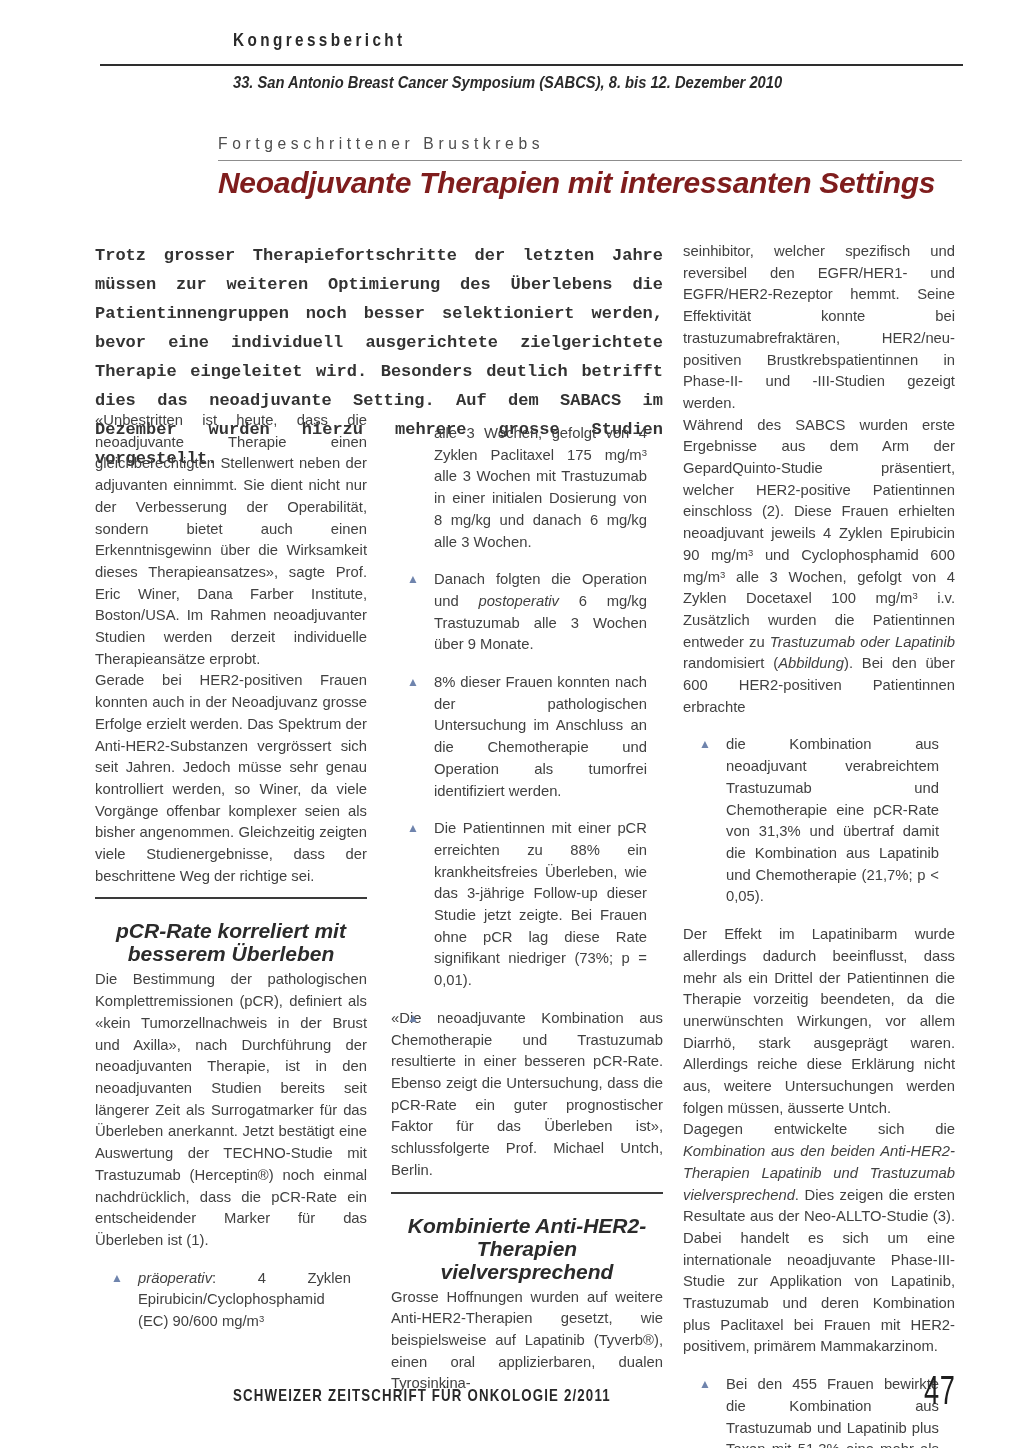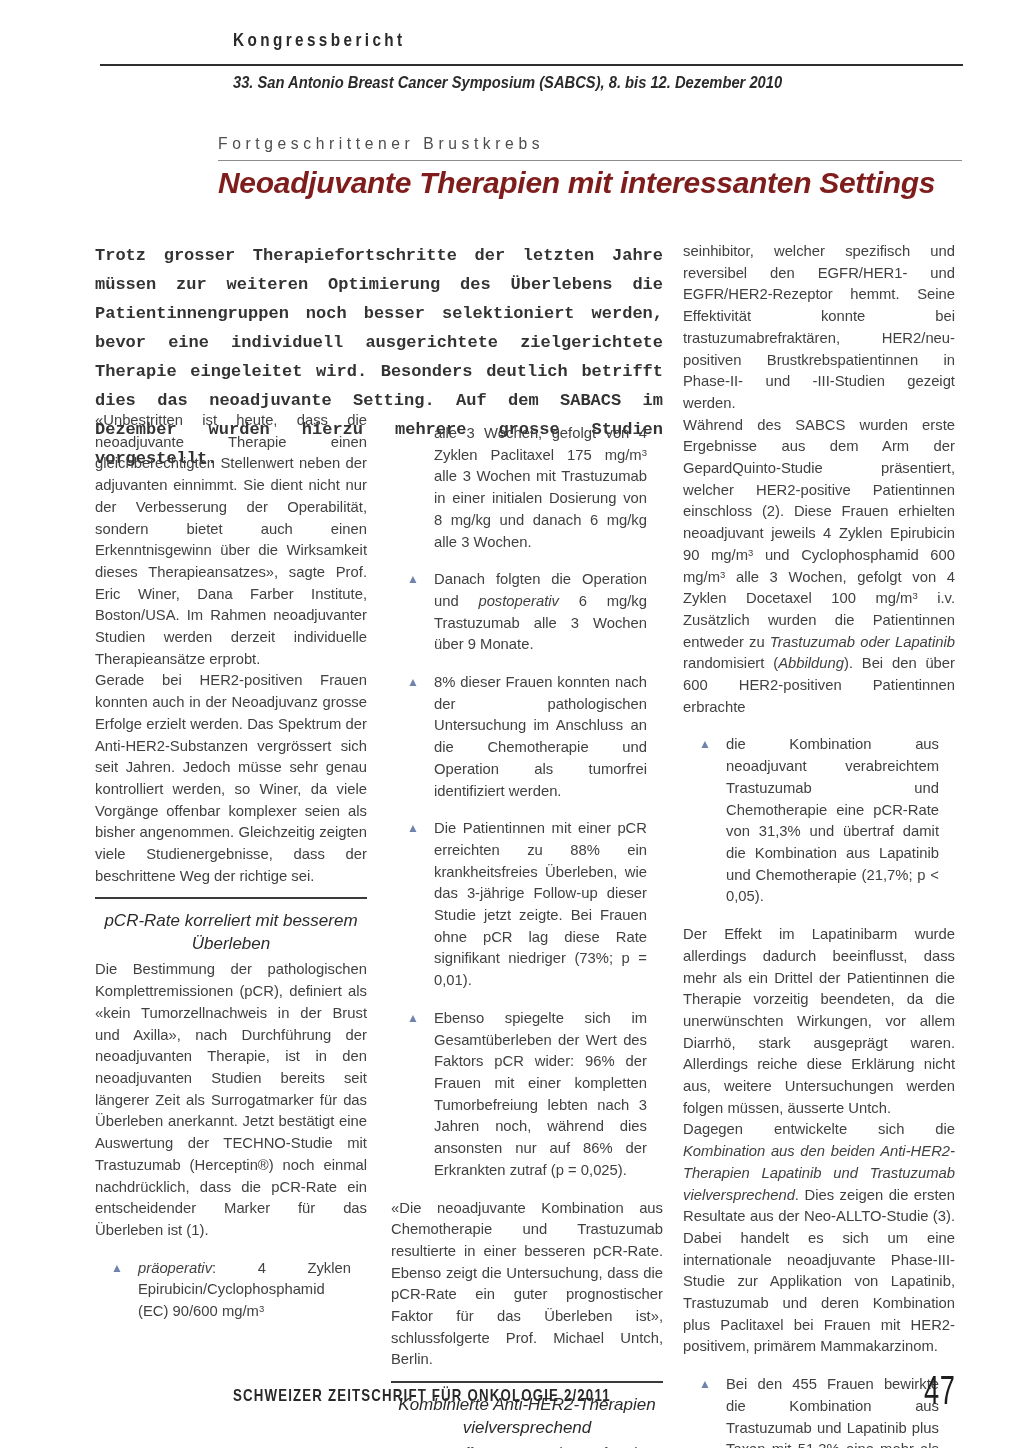--- a/index.html
+++ b/index.html
@@ -42,22 +42,22 @@
   .col{width:272px;font-size:14.8px;line-height:21.7px;text-align:justify;
        color:#414141;hyphens:auto;-webkit-hyphens:auto;}
   #col1{left:95px;top:410px;}
   #col2{left:391px;top:407px;}
   #col3{left:683px;top:241px;}
 
   .col p{margin:0;}
   .bullet{position:relative;padding-left:27px;margin:16px;}
   .bullet .tri{position:absolute;left:0;top:0;font-size:12px;line-height:21.7px;}
   .subhead{
-    margin:10px 0 4px 0;padding-top:10px;border-top:2px solid #3a3a3a;
-    font-size:17px;font-style:italic;font-weight:normal;text-align:center;
+    margin:10px 0 4px 0;padding-top:20px;border-top:2px solid #3a3a3a;
+    font-size:21px;font-style:italic;font-weight:bold;text-align:center;
     color:#2b2b2b;line-height:23px;
   }
   .it{font-style:italic;}
   .sup{font-size:9.5px;vertical-align:4px;line-height:0;}
 
   
   #journal{
     left:233px;top:1386px;font-size:17px;font-weight:bold;letter-spacing:1.5px;
     color:#282828;transform:scaleX(.78);transform-origin:left top;white-space:nowrap;
   }
@@ -84,21 +84,21 @@
     <p><span>Gerade bei HER2-positiven Frauen konnten auch in der Neoadjuvanz grosse Erfolge erzielt werden. Das Spektrum der Anti-HER2-Substanzen vergrössert sich seit Jahren. Jedoch müsse sehr genau kontrolliert werden, so Winer, da viele Vorgänge offenbar komplexer seien als bisher angenommen. Gleichzeitig zeigten viele Studienergebnisse, dass der beschrittene Weg der richtige sei.</span></p>
     <h2 class="subhead"><span>pCR-Rate korreliert mit besserem Überleben</span></h2>
     <p><span>Die Bestimmung der pathologischen Komplettremissionen (pCR), definiert als «kein Tumorzellnachweis in der Brust und Axilla», nach Durchführung der neoadjuvanten Therapie, ist in den neoadjuvanten Studien bereits seit längerer Zeit als Surrogatmarker für das Überleben anerkannt. Jetzt bestätigt eine Auswertung der TECHNO-Studie mit Trastuzumab (Herceptin®) noch einmal nachdrücklich, dass die pCR-Rate ein entscheidender Marker für das Überleben ist (1).</span></p>
     <div class="bullet"><span class="tri" style="color: rgb(111, 132, 173);">▲</span><span><span class="it">präoperativ</span><span>: 4 Zyklen Epirubicin/Cyclophosphamid (EC) 90/600 mg/m</span><span class="sup">3</span></span></div>
   </div>
 <div class="abs col" id="col2">
     <div class="bullet"><span><span>alle 3 Wochen, gefolgt von 4 Zyklen Paclitaxel 175 mg/m</span><span class="sup">3</span><span> alle 3 Wochen mit Trastuzumab in einer initialen Dosierung von 8 mg/kg und danach 6 mg/kg alle 3 Wochen.</span></span></div>
     <div class="bullet"><span class="tri" style="color: rgb(111, 132, 173);">▲</span><span><span>Danach folgten die Operation und </span><span class="it">postoperativ</span><span> 6 mg/kg Trastuzumab alle 3 Wochen über 9 Monate.</span></span></div>
     <div class="bullet"><span class="tri" style="color: rgb(111, 132, 173);">▲</span><span><span>8% dieser Frauen konnten nach der pathologischen Untersuchung im Anschluss an die Chemotherapie und Operation als tumorfrei identifiziert werden.</span></span></div>
     <div class="bullet"><span class="tri" style="color: rgb(111, 132, 173);">▲</span><span><span>Die Patientinnen mit einer pCR erreichten zu 88% ein krankheitsfreies Überleben, wie das 3-jährige Follow-up dieser Studie jetzt zeigte. Bei Frauen ohne pCR lag diese Rate signifikant niedriger (73%; p = 0,01).</span></span></div>
-    <div class="bullet"><span class="tri" style="color: rgb(111, 132, 173);">▲</span><span><span>Ebenso spiegelte sich im Gesamtüberleben der Wert des Faktors pCR wider: 96% der Frauen mit einer kompletten Tumorbefreiung lebten nach 3 Jahren noch, während dies ansonsten nur auf 86% der Erkrankten zutraf (p = 0,025).</span></span></div>
+    <div class="bullet"><span class="tri" style="color: rgb(111, 132, 173);">▲</span></div>
     <p><span>«Die neoadjuvante Kombination aus Chemotherapie und Trastuzumab resultierte in einer besseren pCR-Rate. Ebenso zeigt die Untersuchung, dass die pCR-Rate ein guter prognostischer Faktor für das Überleben ist», schlussfolgerte Prof. Michael Untch, Berlin.</span></p>
     <h2 class="subhead"><span>Kombinierte Anti-HER2-Therapien vielversprechend</span></h2>
     <p><span>Grosse Hoffnungen wurden auf weitere Anti-HER2-Therapien gesetzt, wie beispielsweise auf Lapatinib (Tyverb®), einen oral applizierbaren, dualen Tyrosinkina-</span></p>
   </div>
 <div class="abs col" id="col3">
     <p><span>seinhibitor, welcher spezifisch und reversibel den EGFR/HER1- und EGFR/HER2-Rezeptor hemmt. Seine Effektivität konnte bei trastuzumabrefraktären, HER2/neu-positiven Brustkrebspatientinnen in Phase-II- und -III-Studien gezeigt werden.</span></p>
     <p><span>Während des SABCS wurden erste Ergebnisse aus dem Arm der GepardQuinto-Studie präsentiert, welcher HER2-positive Patientinnen einschloss (2). Diese Frauen erhielten neoadjuvant jeweils 4 Zyklen Epirubicin 90 mg/m</span><span class="sup">3</span><span> und Cyclophosphamid 600 mg/m</span><span class="sup">3</span><span> alle 3 Wochen, gefolgt von 4 Zyklen Docetaxel 100 mg/m</span><span class="sup">3</span><span> i.v. Zusätzlich wurden die Patientinnen entweder zu </span><span class="it">Trastuzumab oder Lapatinib</span><span> randomisiert (</span><span class="it">Abbildung</span><span>). Bei den über 600 HER2-positiven Patientinnen erbrachte</span></p>
     <div class="bullet"><span class="tri" style="color: rgb(111, 132, 173);">▲</span><span><span>die Kombination aus neoadjuvant verabreichtem Trastuzumab und Chemotherapie eine pCR-Rate von 31,3% und übertraf damit die Kombination aus Lapatinib und Chemotherapie (21,7%; p &lt; 0,05).</span></span></div>
     <p><span>Der Effekt im Lapatinibarm wurde allerdings dadurch beeinflusst, dass mehr als ein Drittel der Patientinnen die Therapie vorzeitig beendeten, da die unerwünschten Wirkungen, vor allem Diarrhö, stark ausgeprägt waren. Allerdings reiche diese Erklärung nicht aus, weitere Untersuchungen werden folgen müssen, äusserte Untch.</span></p>
     <p><span>Dagegen entwickelte sich die </span><span class="it">Kombination aus den beiden Anti-HER2-Therapien Lapatinib und Trastuzumab vielversprechend</span><span>. Dies zeigen die ersten Resultate aus der Neo-ALLTO-Studie (3). Dabei handelt es sich um eine internationale neoadjuvante Phase-III-Studie zur Applikation von Lapatinib, Trastuzumab und deren Kombination plus Paclitaxel bei Frauen mit HER2-positivem, primärem Mammakarzinom.</span></p>

